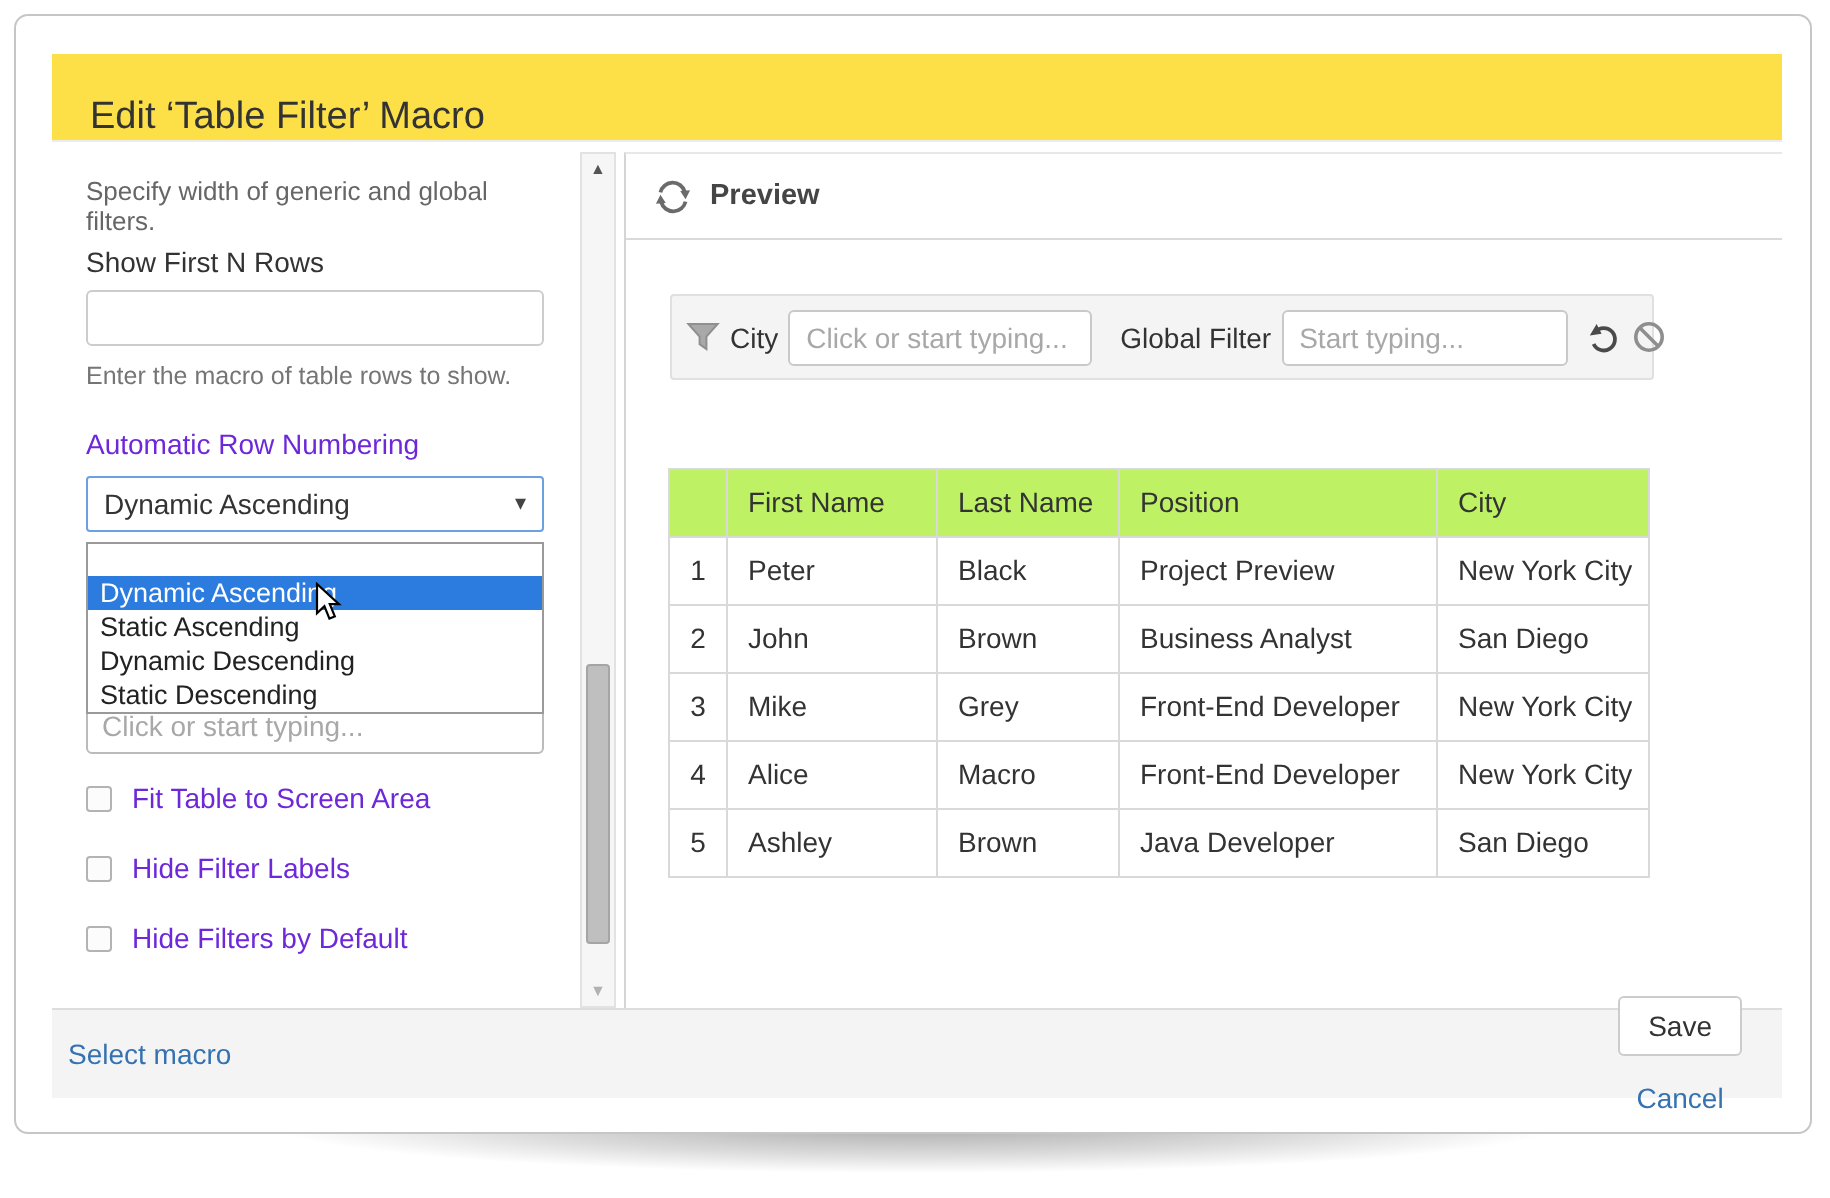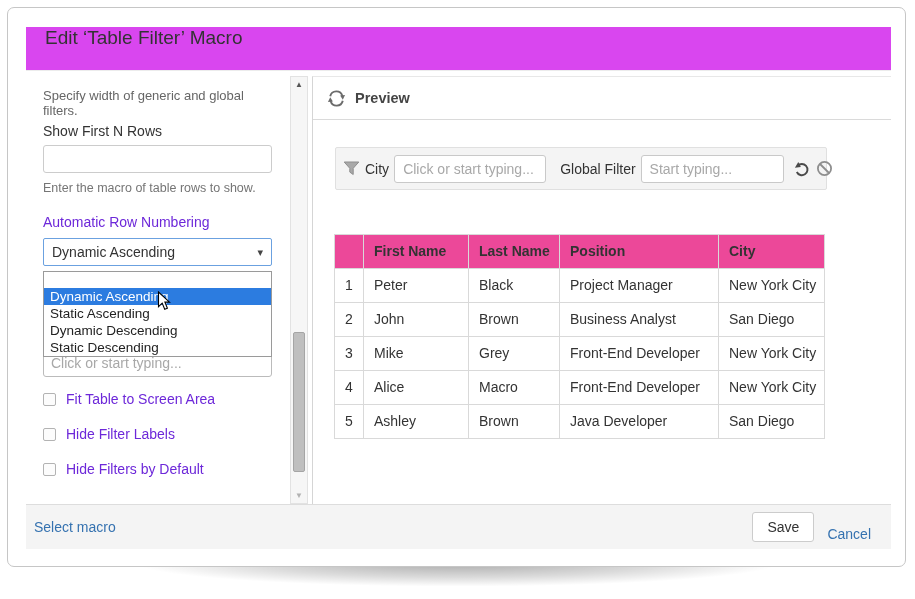--- a/index.html
+++ b/index.html
@@ -13,21 +13,21 @@
     background:radial-gradient(ellipse 52% 100% at 50% 18%, rgba(0,0,0,.34) 0%, rgba(0,0,0,.14) 45%, rgba(0,0,0,0) 72%);
     border-radius:50%;
   }
   .frame {
     position:absolute; left:7px; top:7px; width:899px; height:560px; z-index:1;
     background:#fff; border:1px solid #c6c6c6; border-radius:7px;
   }
   .dialog { position:absolute; left:18px; top:19px; width:865px; height:522px; }
 
   
-  .titlebar { height:44px; background:#d946ef; border-bottom:1px solid #ececec; display:flex; align-items:flex-start; }
+  .titlebar { height:44px; background:#fde047; border-bottom:1px solid #ececec; display:flex; align-items:flex-end; }
   .title { margin:0 0 0 19px; font-size:19px; font-weight:400; color:#333; }
 
   
   .body { position:absolute; left:0; top:49px; width:865px; height:428px; }
 
   
   .sidebar { position:absolute; left:0; top:0; width:264px; height:428px; background:#fff; }
   .sidebar > * { position:absolute; left:17px; width:229px; }
   .intro  { top:12px;  font-size:13px; color:#666; }
   .f-label{ top:47px;  font-size:14px; color:#333; }
@@ -75,32 +75,32 @@
   .fb-input.w1 { width:152px; margin-right:4px; }
   .fb-input.w2 { width:143px; margin-right:5px; }
   input::placeholder { color:#a8a8a8; opacity:1; }
   .icon { display:inline-flex; align-items:center; justify-content:center; flex:0 0 auto; }
 
   .preview-table { position:absolute; left:21px; top:157px; width:490px; border-collapse:collapse; table-layout:fixed; font-size:14px; color:#333; }
   .preview-table th, .preview-table td {
     border:1px solid #d9d9d9; padding:8px 4px 8px 10px; text-align:left;
     white-space:nowrap; overflow:hidden; line-height:17px;
   }
-  .preview-table th { background:#ec4899; font-weight:bold; color:#333; }
+  .preview-table th { background:#bef264; font-weight:normal; color:#333; }
   .preview-table th.num, .preview-table td.num { text-align:center; padding:8px 3px; }
 
   
   .footer {
     position:absolute; left:0; bottom:0; width:865px; height:45px;
     background:#f4f4f4; border-top:1px solid #ddd;
     display:flex; align-items:center; justify-content:space-between;
     padding:0 20px 0 8px;
   }
   .link { color:var(--link,#3572b0); font-size:14px; text-decoration:none; cursor:pointer; }
-  .footer-right { display:flex; align-items:flex-end; gap:13px; }
+  .footer-right { display:flex; align-items:center; gap:13px;flex-direction:column; }
   .save-btn {
     font-family:inherit; font-size:14px; color:#333; background:#fff;
     border:1px solid #ccc; border-radius:3px; padding:6px 14px; cursor:pointer;
   }
   .mouse-cursor { position:absolute; left:157px; top:291px; z-index:50; }
 </style>
 </head>
 <body>
 
 <div class="curl-shadow"></div>
@@ -210,21 +210,21 @@
                 <th>Last Name</th>
                 <th>Position</th>
                 <th>City</th>
               </tr>
             </thead>
           <tbody>
               <tr>
                 <td class="num">1</td>
                 <td>Peter</td>
                 <td>Black</td>
-                <td>Project Manager</td>
+                <td>Project Preview</td>
                 <td>New York City</td>
               </tr>
               <tr>
                 <td class="num">2</td>
                 <td>John</td>
                 <td>Brown</td>
                 <td>Business Analyst</td>
                 <td>San Diego</td>
               </tr>
               <tr>

